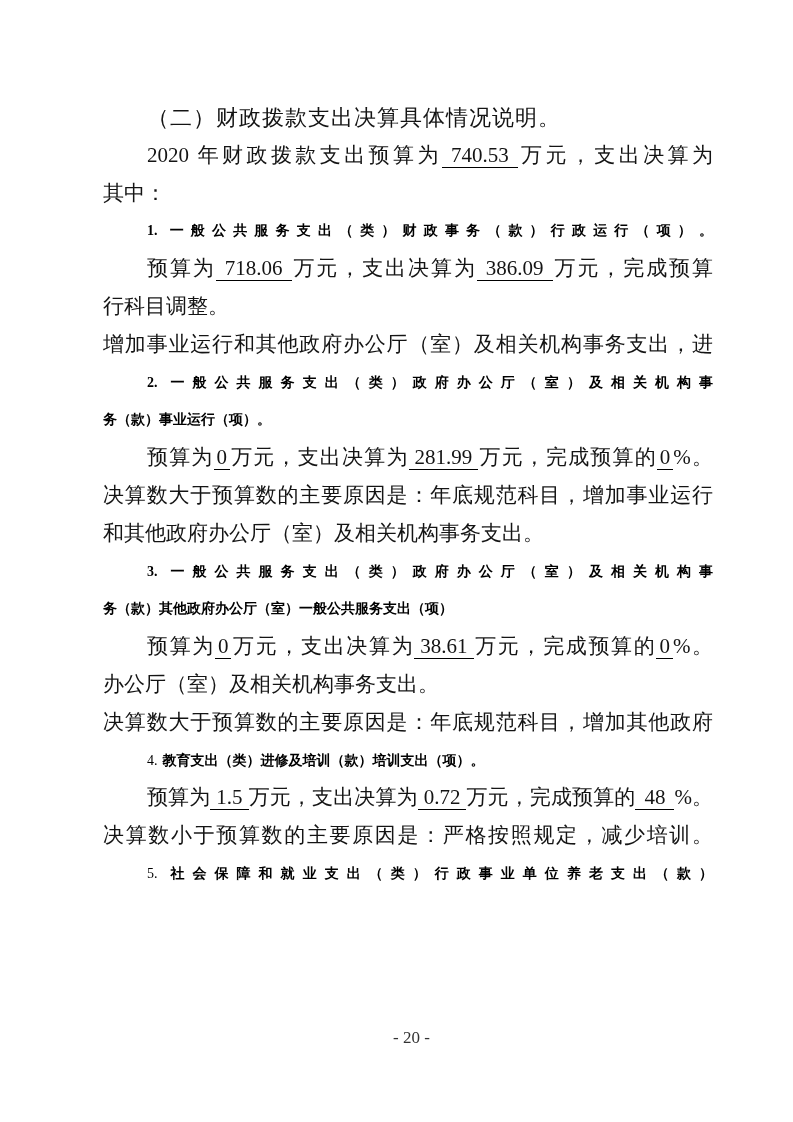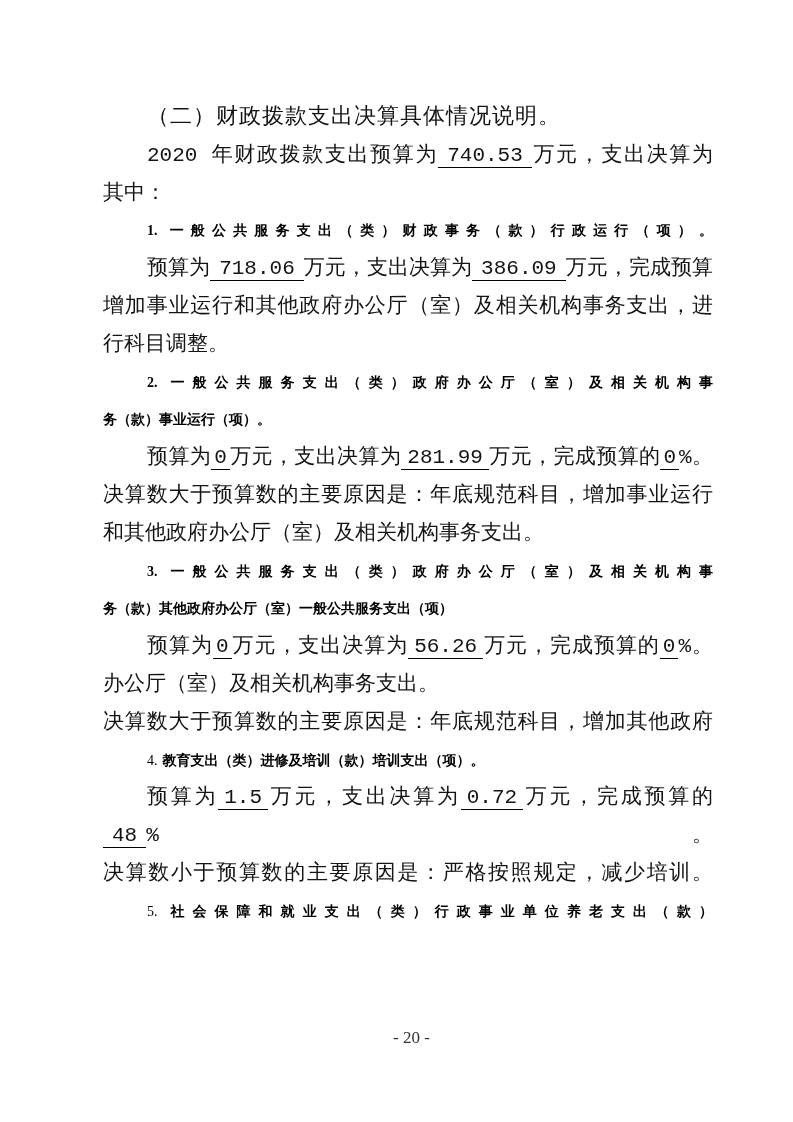--- a/index.html
+++ b/index.html
@@ -14,21 +14,21 @@
     background: #ffffff;
     overflow: hidden;
   }
   .content {
     position: absolute;
     left: 103px;
     top: 99px;
     width: 610px;
   }
   .line {
-    font-family: Liberation Mono, monospace;
+    font-family: Liberation Serif, serif;
     font-size: 21px;
     line-height: 37.8px;
     color: #141414;
     text-align: justify;
     text-align-last: justify;
   }
   .end {
     text-align-last: left;
   }
   .ind {
@@ -75,34 +75,34 @@
   <div class="content">
 
     <div class="line kai ind end">（二）财政拨款支出决算具体情况说明。</div>
 
     <div class="line ind"><span>2020 年财政拨款支出预算为</span><span class="u">740.53</span><span>万元，支出决算为</span></div>
     <div class="line end"><span>其中：</span></div>
 
     <div class="line h ind"><span class="hnum">1.</span><span>一般公共服务支出（类）财政事务（款）行政运行（项）。</span></div>
 
     <div class="line ind"><span>预算为</span><span class="u">718.06</span><span>万元，支出决算为</span><span class="u">386.09</span><span>万元，完成预算</span></div>
+    <div class="line end"><span>行科目调整。</span></div>
     <div class="line"><span>增加事业运行和其他政府办公厅（室）及相关机构事务支出，进</span></div>
-    <div class="line end"><span>行科目调整。</span></div>
 
     <div class="line h ind"><span class="hnum">2.</span><span>一般公共服务支出（类）政府办公厅（室）及相关机构事</span></div>
     <div class="line h end"><span>务（款）事业运行（项）。</span></div>
 
     <div class="line ind"><span>预算为</span><span class="u ut">0</span><span>万元，支出决算为</span><span class="u um">281.99</span><span>万元，完成预算的</span><span class="u ut">0</span><span>%。</span></div>
     <div class="line"><span>决算数大于预算数的主要原因是：年底规范科目，增加事业运行</span></div>
     <div class="line end"><span>和其他政府办公厅（室）及相关机构事务支出。</span></div>
 
     <div class="line h ind"><span class="hnum">3.</span><span>一般公共服务支出（类）政府办公厅（室）及相关机构事</span></div>
     <div class="line h end"><span>务（款）其他政府办公厅（室）一般公共服务支出（项）</span></div>
 
-    <div class="line ind"><span>预算为</span><span class="u ut">0</span><span>万元，支出决算为</span><span class="u um">56.26</span><span>万元，完成预算的</span><span class="u ut">0</span><span>%。</span></div>
+    <div class="line ind"><span>预算为</span><span class="u ut">0</span><span>万元，支出决算为</span><span class="u um">38.61</span><span>万元，完成预算的</span><span class="u ut">0</span><span>%。</span></div>
     <div class="line end"><span>办公厅（室）及相关机构事务支出。</span></div>
     <div class="line"><span>决算数大于预算数的主要原因是：年底规范科目，增加其他政府</span></div>
 
     <div class="line h ind end"><span class="hnum reg">4.</span><span>教育支出（类）进修及培训（款）培训支出（项）。</span></div>
 
     <div class="line ind"><span>预算为</span><span class="u um">1.5</span><span>万元，支出决算为</span><span class="u um">0.72</span><span>万元，完成预算的</span><span class="u">48</span><span>%。</span></div>
     <div class="line"><span>决算数小于预算数的主要原因是：严格按照规定，减少培训。</span></div>
 
     <div class="line h ind"><span class="hnum reg">5.</span><span>社会保障和就业支出（类）行政事业单位养老支出（款）</span></div>
     <div class="line h end"></div>

